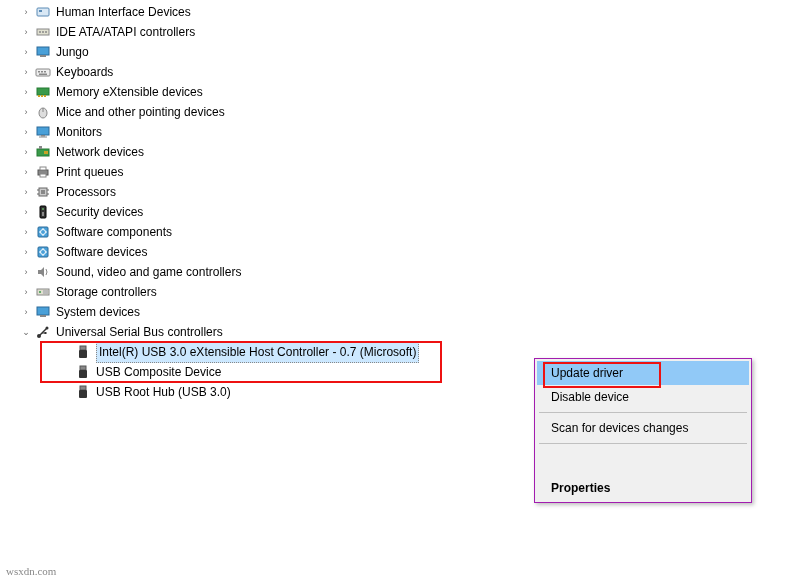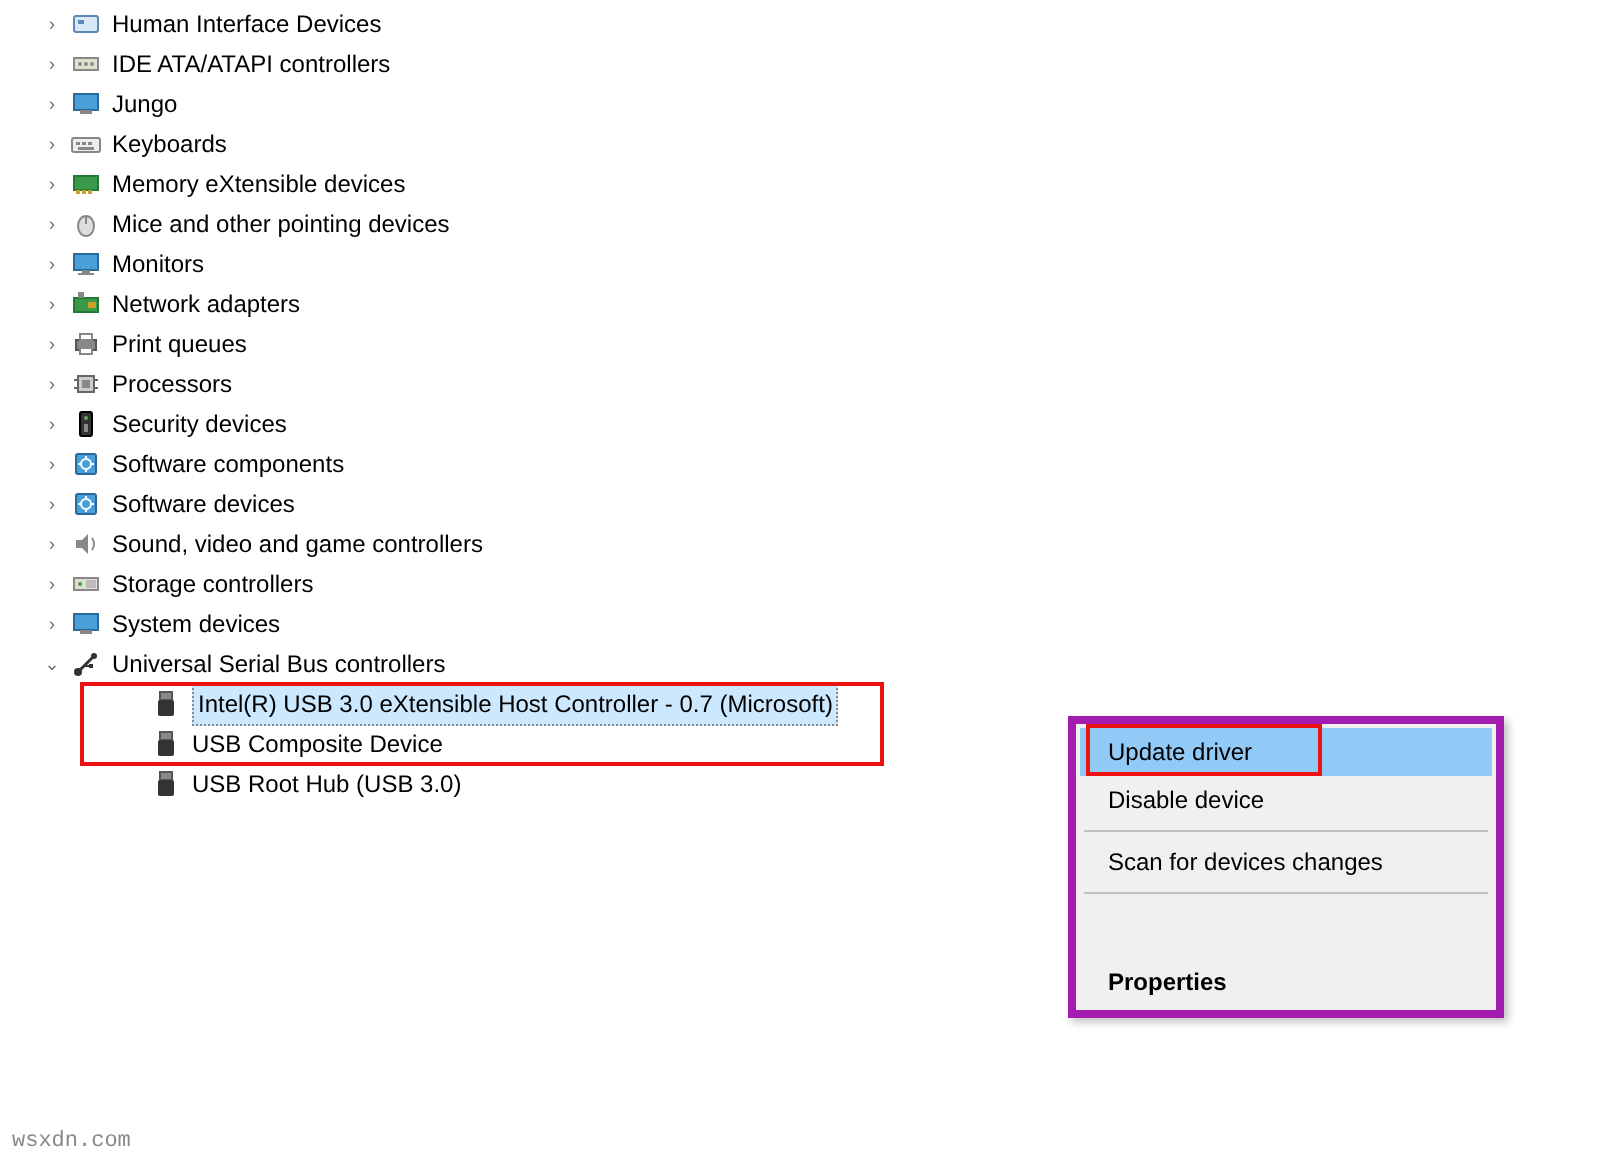--- a/index.html
+++ b/index.html
@@ -63,21 +63,21 @@
     height: 26px;
     border: 2px solid #e11;
     pointer-events: none;
   }
   .context-menu {
     position: absolute;
     left: 534px;
     top: 358px;
     width: 218px;
     background: #f0f0f0;
-    border: 4px solid #a21caf;
+    border: 1px solid #a21caf;
     box-shadow: 2px 2px 4px rgba(0,0,0,0.25);
     padding: 2px;
     font-size: 12px;
   }
   .menu-item {
     padding: 5px 14px;
     cursor: default;
   }
   .menu-item.hover { background: #91c9f7; }
   .menu-sep {
@@ -85,21 +85,21 @@
     background: #c0c0c0;
     margin: 3px 2px;
   }
   .menu-item.bold { font-weight: 700; margin-top: 32px; }
   .watermark {
     position: absolute;
     left: 6px;
     bottom: 6px;
     font-size: 11px;
     color: #888;
-    font-family: Liberation Mono, monospace;
+    font-family: Liberation Serif, serif;
     margin-top: 48px;
   }
   svg { display: block; }
 </style>
 </head>
 <body>
 
 <div class="tree" id="tree-root">
     <div class="row">
       <span class="arrow">›</span>
@@ -181,21 +181,21 @@
     </div>
     <div class="row">
       <span class="arrow">›</span>
       <span class="icon">
         <svg width="16" height="16" viewBox="0 0 16 16">
           <rect x="2" y="5" width="12" height="7" fill="#3a9a4a" stroke="#247a32"></rect>
           <rect x="4" y="2" width="3" height="3" fill="#888"></rect>
           <rect x="9" y="7" width="4" height="3" fill="#c9a227"></rect>
         </svg>
       </span>
-      <span class="label">Network adapters</span>
+      <span class="label">Network devices</span>
     </div>
     <div class="row">
       <span class="arrow">›</span>
       <span class="icon">
         <svg width="16" height="16" viewBox="0 0 16 16">
           <rect x="3" y="6" width="10" height="5" fill="#888" stroke="#555"></rect>
           <rect x="5" y="3" width="6" height="3" fill="#fff" stroke="#888"></rect>
           <rect x="5" y="10" width="6" height="3" fill="#fff" stroke="#888"></rect>
         </svg>
       </span>

